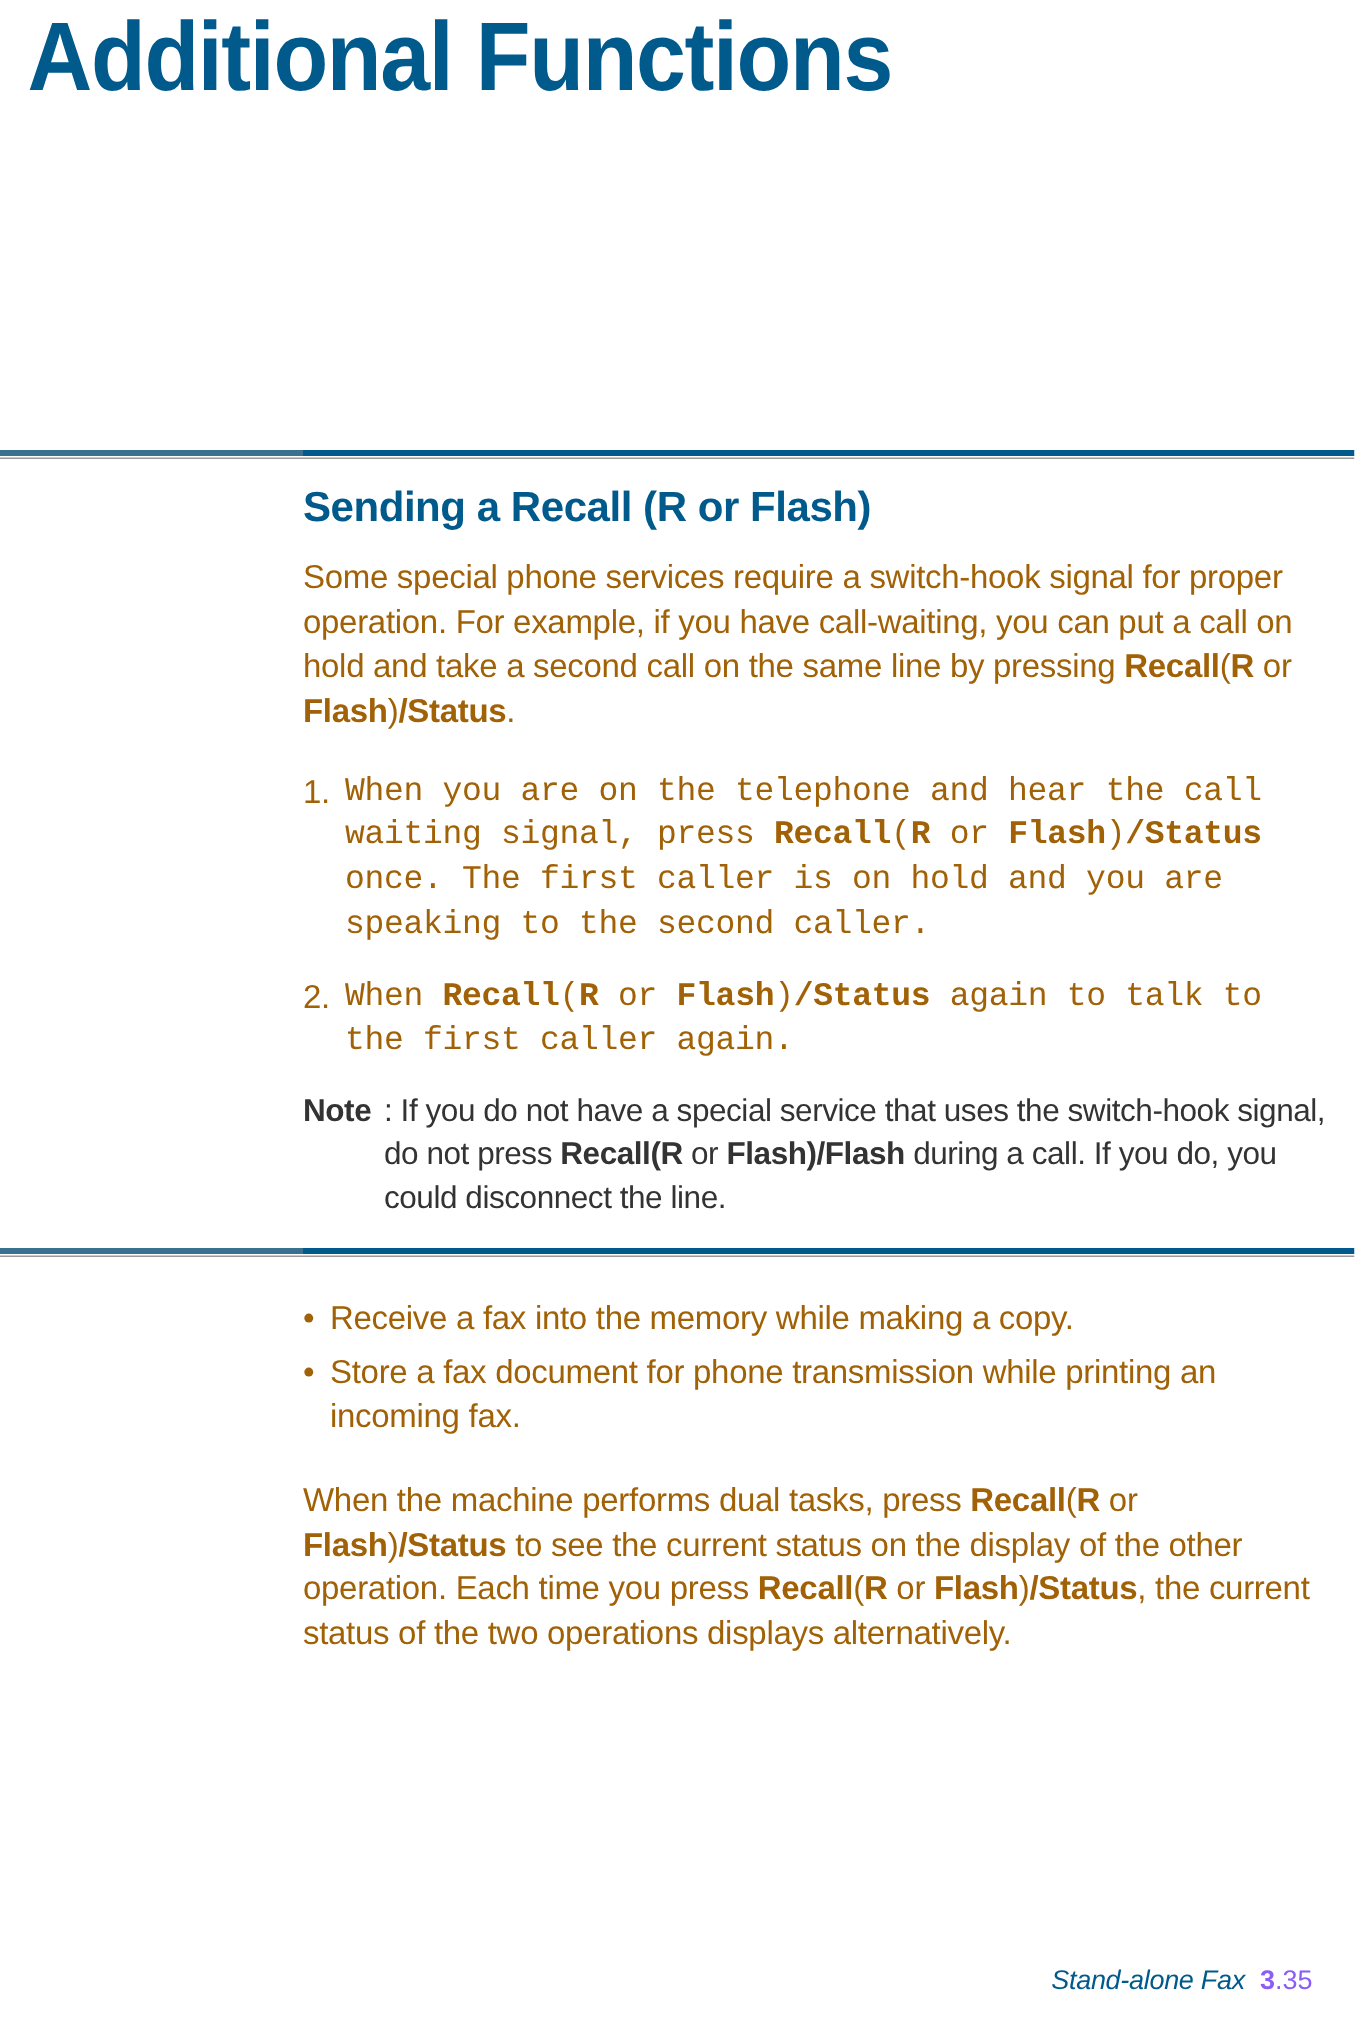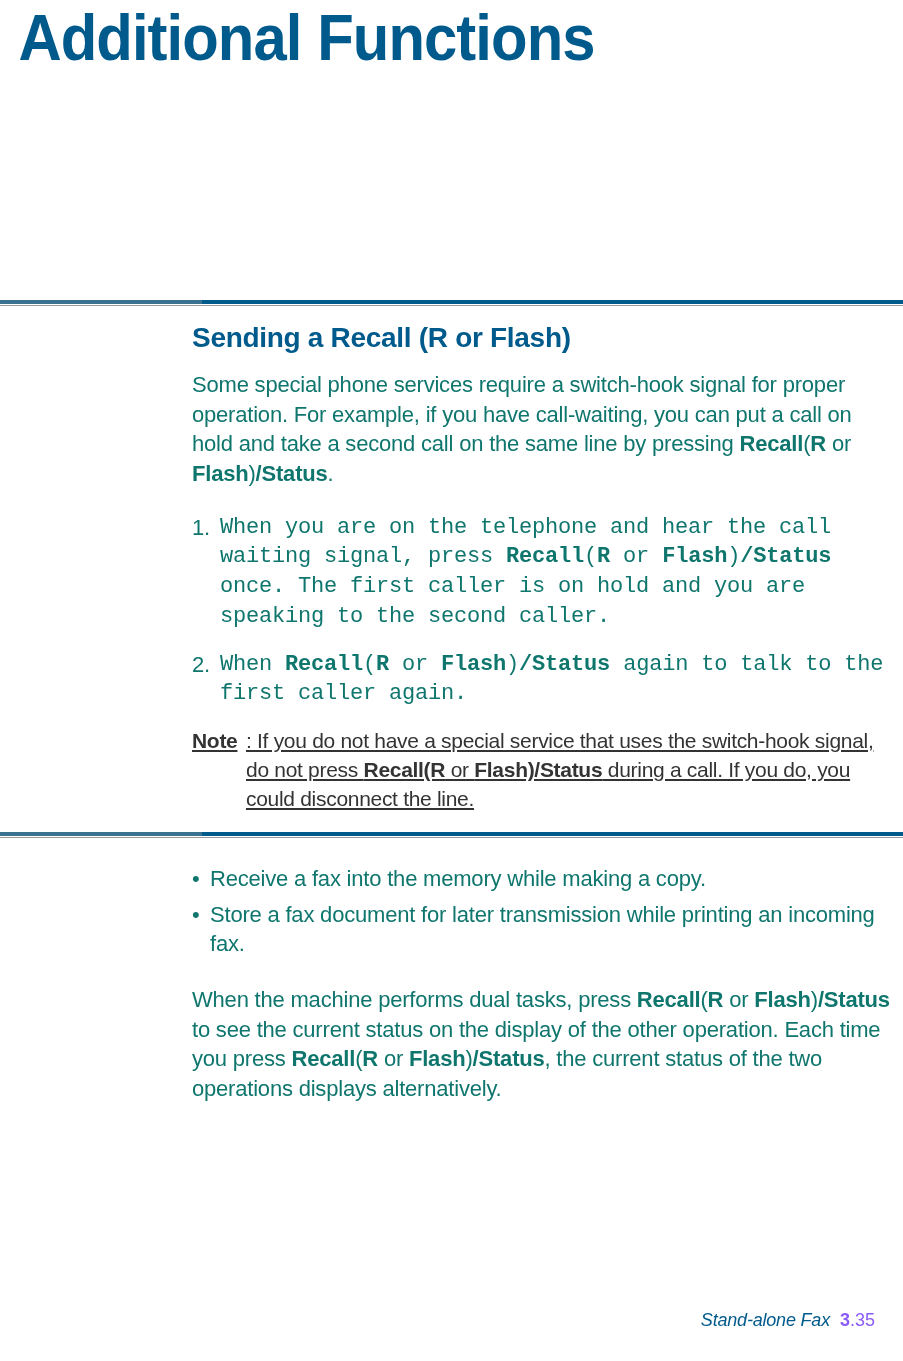--- a/index.html
+++ b/index.html
@@ -39,33 +39,33 @@
       flex: 1;
       height: 4px;
     }
     .hr-block .thin {
       height: 1px;
       background: #999;
       margin-top: 1px;
     }
     .section-content {
       position: absolute;
-      left: 192px;
+      left: 202px;
       right: 12px;
     }
     .section-heading {
       font-size: 28px;
       font-weight: 700;
       color: #005a8c;
       margin-bottom: 16px;
       letter-spacing: -0.3px;
     }
     .body-text {
       font-size: 22px;
-      color: #0f766e;
+      color: #a16207;
       line-height: 1.35;
       font-family: "Segoe UI", "Helvetica Neue", Arial, sans-serif;
       font-stretch: condensed;
       letter-spacing: -0.2px;
     }
     .body-text p { margin-bottom: 14px; }
     .step-row {
       display: flex;
       margin-bottom: 18px;
     }
@@ -76,21 +76,20 @@
       flex: 1;
       font-family: Liberation Mono, monospace;
     }
     .note-row {
       display: flex;
       font-family: "Segoe UI", "Helvetica Neue", Arial, sans-serif;
       font-size: 21px;
       color: #333;
       line-height: 1.38;
       letter-spacing: -0.3px;
-      text-decoration: underline;
     }
     .note-label {
       flex: 0 0 54px;
       font-weight: 700;
     }
     .note-body {
       flex: 1;
     }
     .bullet-row {
       display: flex;
@@ -153,21 +152,21 @@
       <div class="step-num">2.</div>
       <div class="step-body">
         <span>When </span><strong>Recall</strong><span>(</span><strong>R</strong><span> or </span><strong>Flash</strong><span>)</span><strong>/Status</strong><span> again to talk to the first caller again.</span>
       </div>
     </div>
   </div>
 
   <div class="note-row" style="margin-top:10px;">
     <div class="note-label"><span>Note</span></div>
     <div class="note-body">
-      <span>: If you do not have a special service that uses the switch-hook signal, do not press </span><strong>Recall(R</strong><span> or </span><strong>Flash)/Status</strong><span> during a call. If you do, you could disconnect the line.</span>
+      <span>: If you do not have a special service that uses the switch-hook signal, do not press </span><strong>Recall(R</strong><span> or </span><strong>Flash)/Flash</strong><span> during a call. If you do, you could disconnect the line.</span>
     </div>
   </div>
 </div>
 
 <div class="hr-block" style="top:832px;">
   <div class="bar">
       <div class="left" style="background:#3a7090;"></div>
       <div class="right" style="background:#005a8c;"></div>
     </div>
   <div class="thin"></div>
@@ -175,21 +174,21 @@
 
 <div class="section-content" style="top:854px;">
   <div class="body-text">
 
     <div class="bullet-row" style="margin-top:10px;">
       <div class="bullet-dot">•</div>
       <div class="bullet-body">Receive a fax into the memory while making a copy.</div>
     </div>
     <div class="bullet-row">
       <div class="bullet-dot">•</div>
-      <div class="bullet-body">Store a fax document for later transmission while printing an incoming fax.</div>
+      <div class="bullet-body">Store a fax document for phone transmission while printing an incoming fax.</div>
     </div>
 
     <p style="margin-top:26px;">
       <span>When the machine performs dual tasks, press </span><strong>Recall</strong><span>(</span><strong>R</strong><span> or </span><strong>Flash</strong><span>)</span><strong>/Status</strong><span> to see the current status on the display of the other operation. Each time you press </span><strong>Recall</strong><span>(</span><strong>R</strong><span> or </span><strong>Flash</strong><span>)</span><strong>/Status</strong><span>, the current status of the two operations displays alternatively.</span>
     </p>
   </div>
 </div>
 
 <div class="footer">
   <span class="sec">Stand-alone Fax</span>

